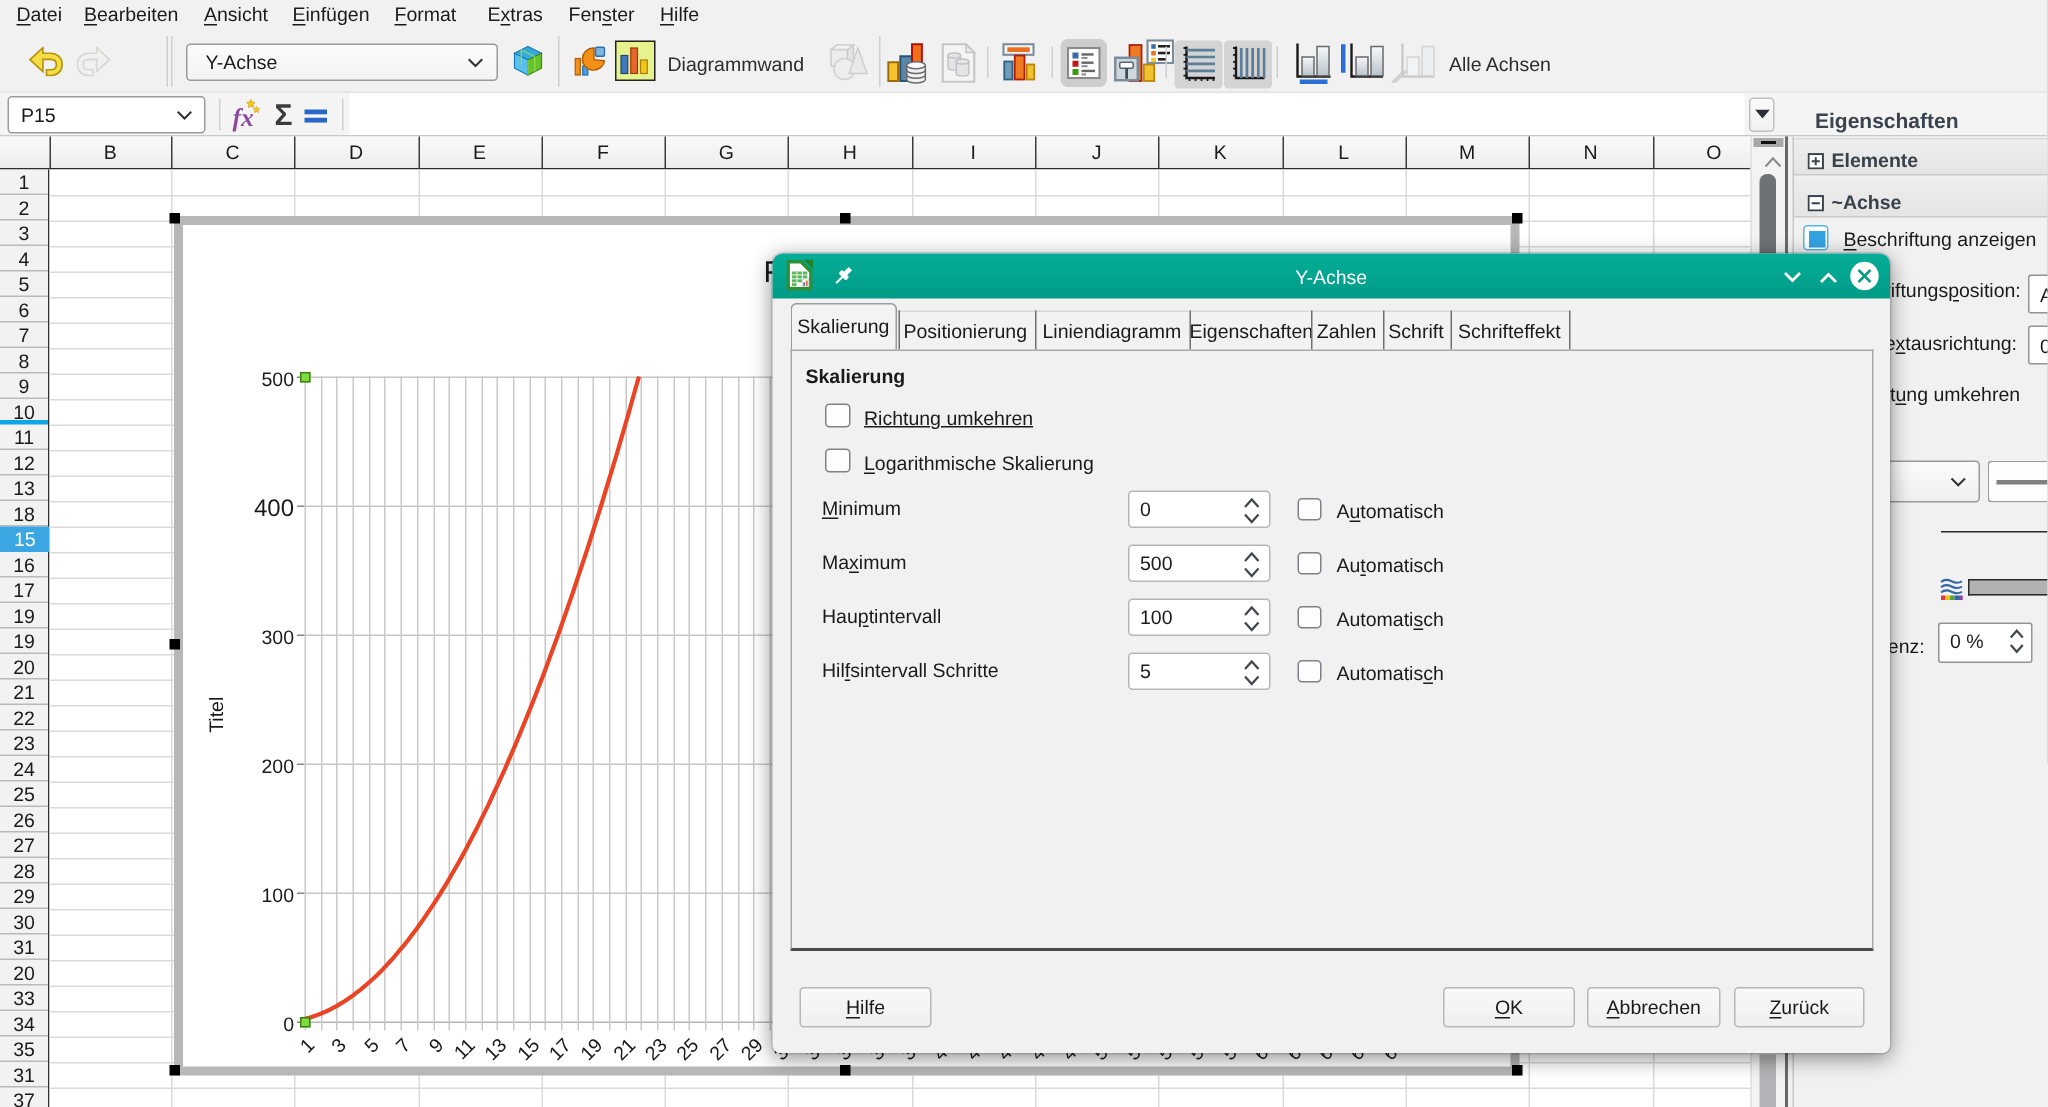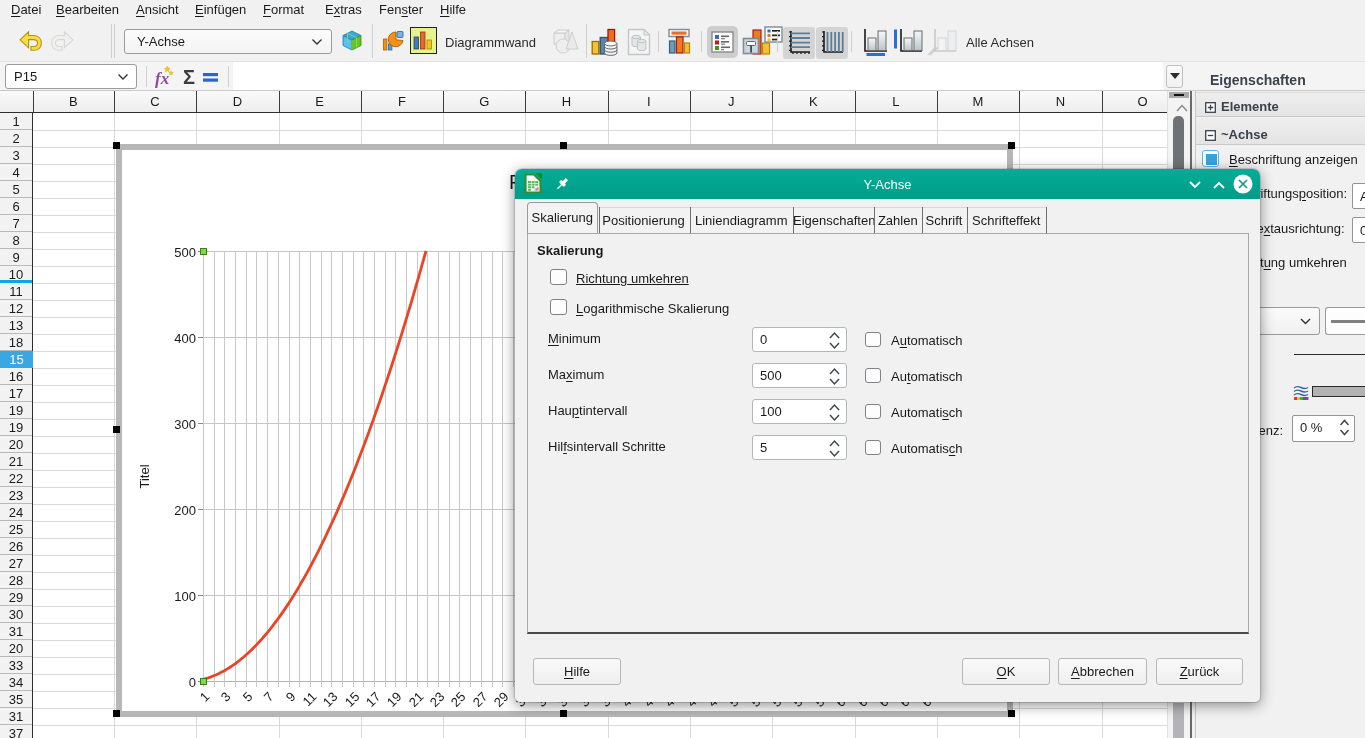--- a/index.html
+++ b/index.html
@@ -320,21 +320,21 @@
 <div class="abs" style="left:1173px;top:703px;width:11px;height:35px;background:#b4b4b8;"></div>
 <div class="abs" style="left:1190px;top:91px;width:2px;height:647px;background:#6a6a6a;"></div>
 <div class="abs" style="left:116px;top:144px;width:897px;height:573px;background:#b7b7b7;"></div>
 <div class="abs" style="left:122px;top:150px;width:885px;height:561px;background:#fff;"></div>
 <div class="abs" style="left:122px;top:151px;width:885px;height:561px;overflow:hidden;" id="chart">
 <div style="position:absolute;left:387px;top:20px;font-size:20px;color:#1a1a1a;">Funktion</div>
 <div style="position:absolute;left:81px;top:100px;width:712px;height:1px;background:#c6c6c6;"></div>
 <div style="position:absolute;left:30px;top:93.5px;width:44px;height:13px;font-size:13px;color:#1a1a1a;text-align:right;">500</div>
 <div style="position:absolute;left:76px;top:100px;width:5px;height:1px;background:#888;"></div>
 <div style="position:absolute;left:81px;top:186px;width:712px;height:1px;background:#c6c6c6;"></div>
-<div style="position:absolute;left:30px;top:179.5px;width:44px;height:13px;font-size:13px;color:#1a1a1a;text-align:right;">400</div>
+<div style="position:absolute;left:30px;top:179.5px;width:44px;height:13px;font-size:16px;color:#1a1a1a;text-align:right;">400</div>
 <div style="position:absolute;left:76px;top:186px;width:5px;height:1px;background:#888;"></div>
 <div style="position:absolute;left:81px;top:272px;width:712px;height:1px;background:#c6c6c6;"></div>
 <div style="position:absolute;left:30px;top:265.5px;width:44px;height:13px;font-size:13px;color:#1a1a1a;text-align:right;">300</div>
 <div style="position:absolute;left:76px;top:272px;width:5px;height:1px;background:#888;"></div>
 <div style="position:absolute;left:81px;top:358px;width:712px;height:1px;background:#c6c6c6;"></div>
 <div style="position:absolute;left:30px;top:351.5px;width:44px;height:13px;font-size:13px;color:#1a1a1a;text-align:right;">200</div>
 <div style="position:absolute;left:76px;top:358px;width:5px;height:1px;background:#888;"></div>
 <div style="position:absolute;left:81px;top:444px;width:712px;height:1px;background:#c6c6c6;"></div>
 <div style="position:absolute;left:30px;top:437.5px;width:44px;height:13px;font-size:13px;color:#1a1a1a;text-align:right;">100</div>
 <div style="position:absolute;left:76px;top:444px;width:5px;height:1px;background:#888;"></div>

